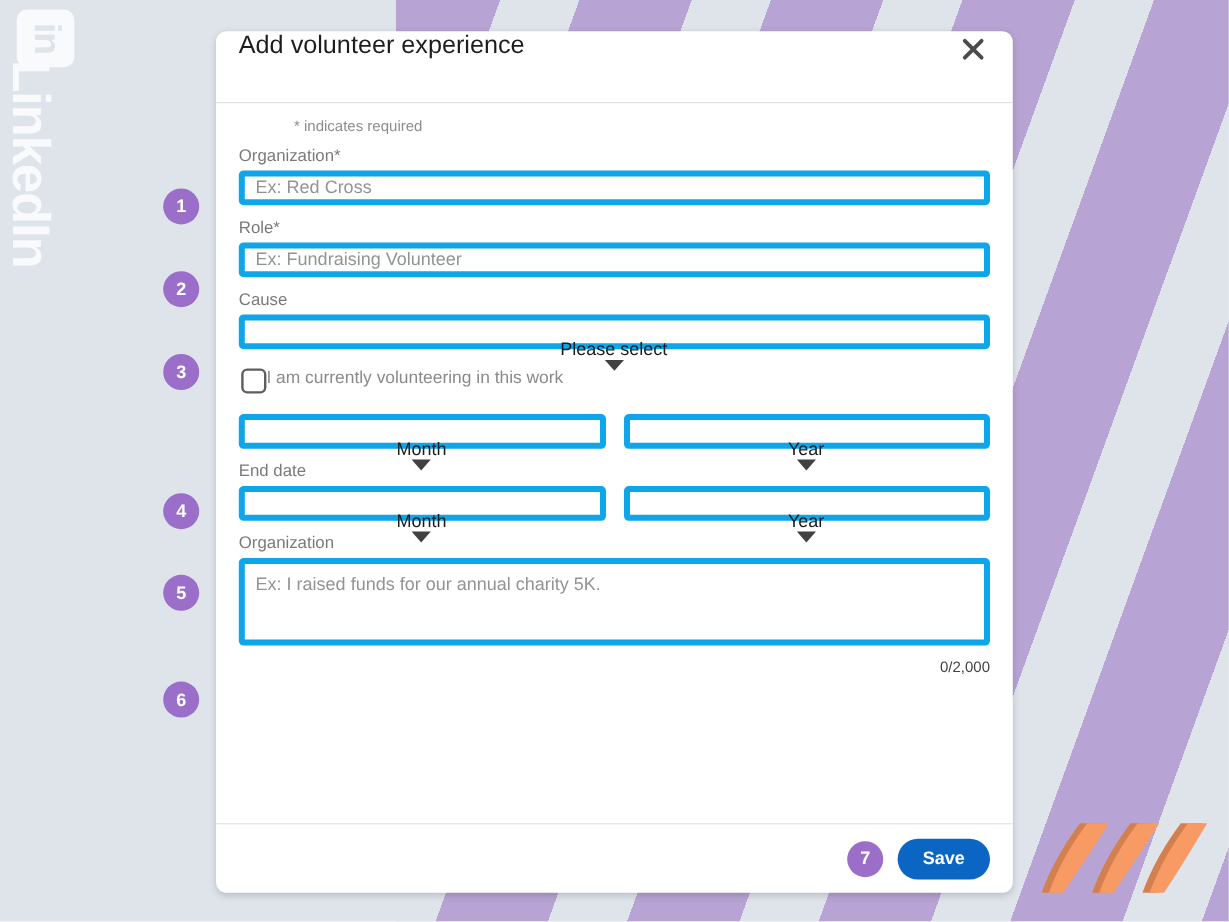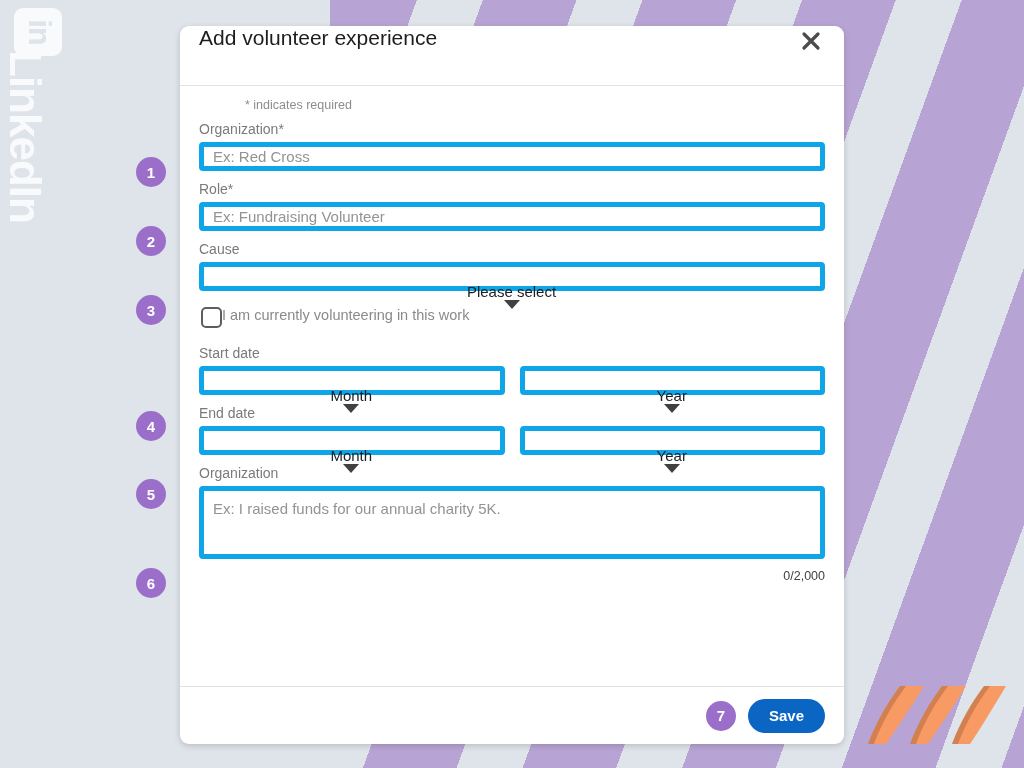--- a/index.html
+++ b/index.html
@@ -256,21 +256,20 @@
           <span class="caret"></span>
         </div>
       </div>
 
       <div class="check-row">
         <div class="check-box"></div>
         <div class="check-label">I am currently volunteering in this work</div>
       </div>
 
       <div class="fld-group">
-        <div class="fld-label">Start date</div>
         <div class="date-row">
           <div class="sel-box">
             <span>Month</span>
             <span class="caret"></span>
           </div>
           <div class="sel-box">
             <span>Year</span>
             <span class="caret"></span>
           </div>
         </div>

